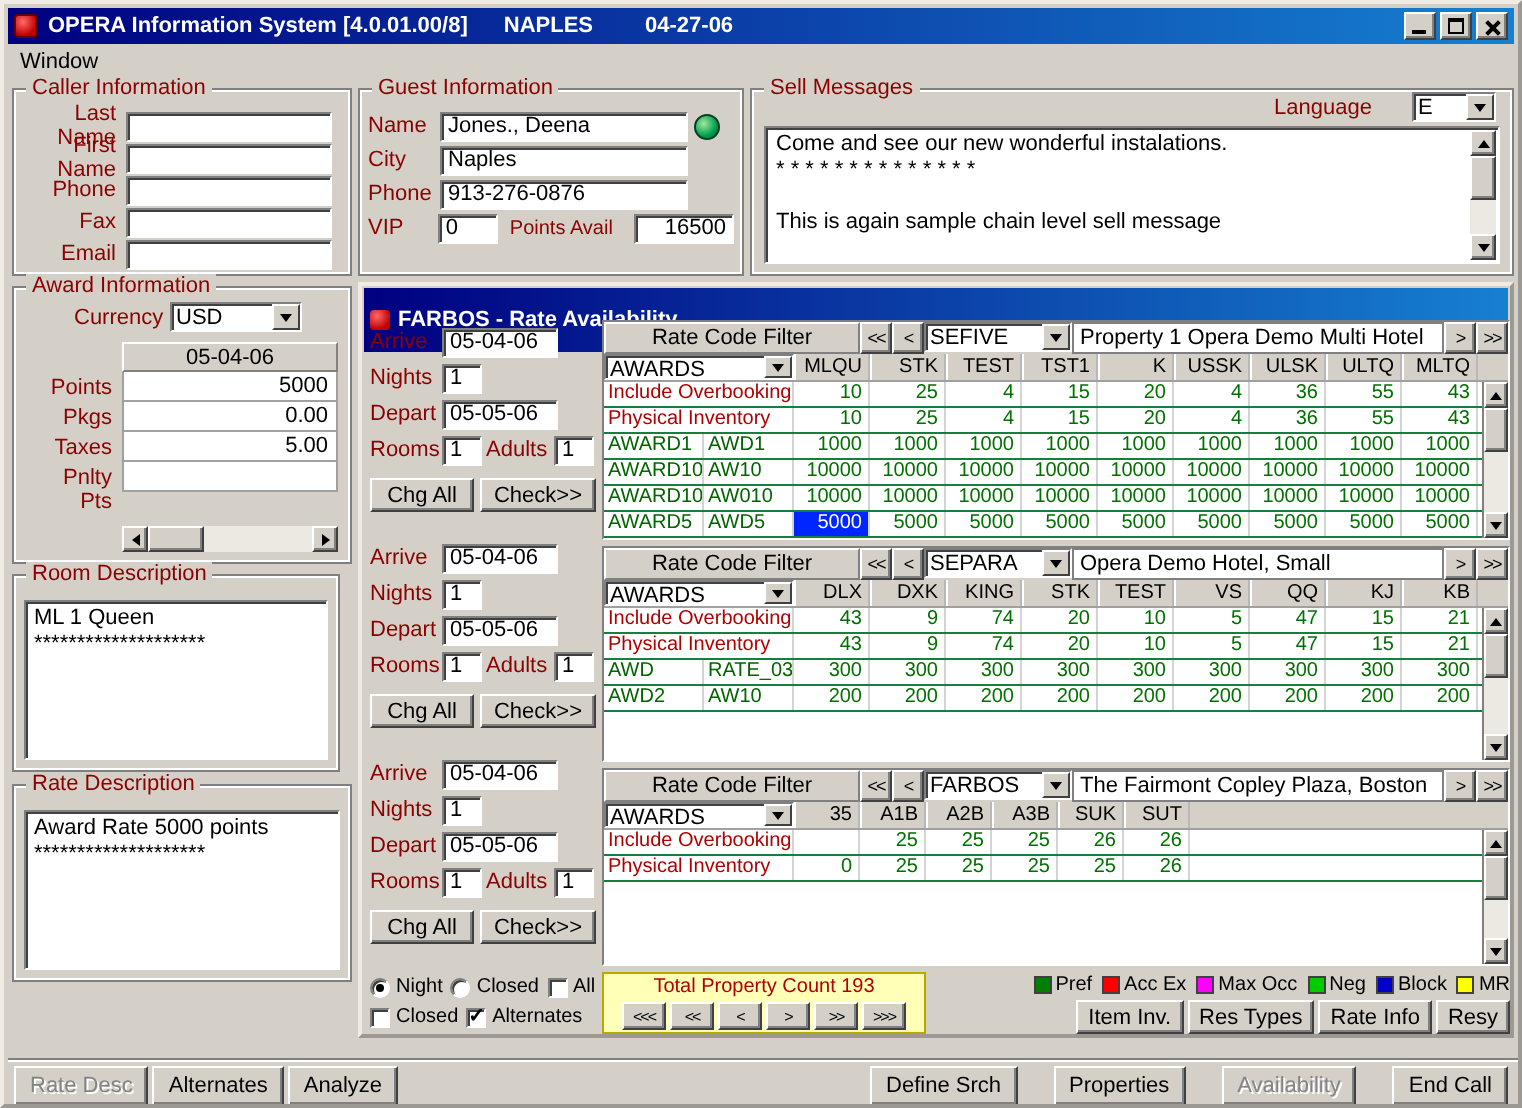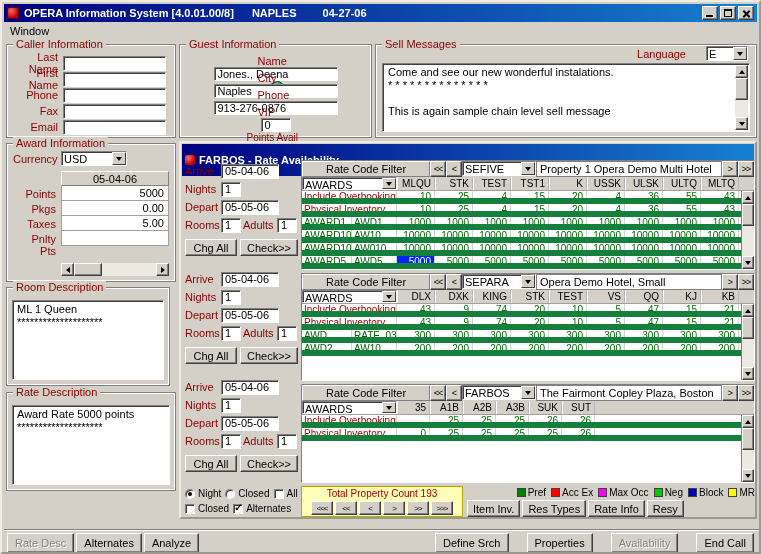--- a/index.html
+++ b/index.html
@@ -58,21 +58,21 @@
 .btn.disabled { color:#848484; text-shadow:1px 1px 0 #fff; }
 
 
 #caller-fields { position:absolute; left:4px; top:10px; right:4px; }
 .frow { display:flex; align-items:center; height:16px; }
 .flabel { width:52px; text-align:right; padding-right:5px; color:#8b0000; }
 .cfield { width:103px; }
 
 
 #guest-rows { position:absolute; left:4px; top:9px; right:4px; }
-.grow { display:flex; align-items:center; height:16px; margin:1px 0;flex-direction:column; }
+.grow { display:flex; align-items:center; height:16px; margin:1px 0; }
 .glabel { width:36px; color:#8b0000; }
 .w124 { width:124px; } .w30 { width:30px; } .w50 { width:50px; }
 .palabel { width:64px; margin-left:6px; color:#8b0000; font-size:10px; }
 .globe { width:13px; height:13px; border-radius:50%; margin-left:3px; flex:0 0 auto;
   background:radial-gradient(circle at 35% 35%,#a0e8a0,#00a050 60%,#006030); border:1px solid #004020; }
 
 
 .langrow { position:absolute; top:1px; right:8px; display:flex; align-items:center; gap:20px; }
 .w-lang { width:42px; } .w-cur { width:66px; }
 .sell-text { position:absolute; left:6px; top:18px; right:6px; bottom:5px; background:#fff;
@@ -82,21 +82,21 @@
 .vscroll { position:absolute; top:1px; right:1px; bottom:1px; width:13px; background:#ece9e2;
   display:flex; flex-direction:column; }
 .sbtn { height:13px; background:#d4d0c8; border:1px solid; border-color:#fff #404040 #404040 #fff;
   box-shadow:inset -1px -1px 0 #808080; display:flex; align-items:center; justify-content:center; flex:0 0 auto; }
 .sthumb { height:22px; background:#d4d0c8; border:1px solid; border-color:#fff #404040 #404040 #fff;
   box-shadow:inset -1px -1px 0 #808080; flex:0 0 auto; }
 .sfill { flex:1; }
 
 
 .currow { position:absolute; left:6px; top:7px; display:flex; align-items:center; gap:4px; }
-.curlabel { width:44px; color:#8b0000; }
+.curlabel { width:44px; color:#8b0000;margin-left:24px; }
 .award-table { position:absolute; left:6px; top:27px; right:6px; }
 .arow { display:flex; height:15px; }
 .albl { width:48px; text-align:right; padding:2px 5px 0 0; color:#8b0000; }
 .ahead { flex:1; background:#d4d0c8; border:1px solid; border-color:#fff #808080 #808080 #fff; text-align:center; padding-top:1px; }
 .acell { flex:1; background:#fff; border:1px solid #a0a0a0; border-top:none; text-align:right; padding:1px 4px 0 0; }
 .award-hscroll { position:absolute; left:54px; right:6px; bottom:5px; height:13px; background:#ece9e2; display:flex; }
 .hbtn { width:13px; height:13px; background:#d4d0c8; border:1px solid; border-color:#fff #404040 #404040 #fff;
   box-shadow:inset -1px -1px 0 #808080; display:flex; align-items:center; justify-content:center; flex:0 0 auto; }
 .hthumb { width:28px; background:#d4d0c8; border:1px solid; border-color:#fff #404040 #404040 #fff;
   box-shadow:inset -1px -1px 0 #808080; flex:0 0 auto; }
@@ -135,21 +135,21 @@
   border:1px solid; border-color:#fff #808080 #808080 #fff; flex:0 0 auto; }
 .gbtn { width:16px; padding:0; font-size:9px; letter-spacing:-1px; flex:0 0 auto; }
 .propcombo { width:74px; flex:0 0 auto; }
 .g-propname { flex:1; background:#fff; border:1px solid #808080; padding:0 3px; display:flex;
   align-items:center; white-space:nowrap; overflow:hidden; }
 .g-chrow { display:flex; height:14px; background:#d4d0c8; border-bottom:1px solid #a0a0a0; }
 .ratecombo { width:95px; height:13px; flex:0 0 auto; }
 .g-col { width:38px; flex:0 0 auto; text-align:right; padding:1px 3px 0 0; font-size:10px;
   border-right:1px solid #b8b8b8; box-shadow:inset 1px 0 0 #fff; overflow:hidden; }
 .g-col.narrow { width:33px; }
-.g-row { display:flex; height:13px; border-bottom:6px solid #15803d; background:#fff; }
+.g-row { display:flex; height:13px; border-bottom:1px solid #15803d; background:#fff; }
 .g-lbl { width:50px; flex:0 0 auto; font-size:10px; padding:0 2px; color:#006400;
   border-right:1px solid #d4d4d4; overflow:hidden; white-space:nowrap; }
 .g-lbl.info { width:95px; color:#b00000; }
 .g-code { width:45px; flex:0 0 auto; font-size:10px; padding:0 2px; color:#006400;
   border-right:1px solid #d4d4d4; overflow:hidden; white-space:nowrap; }
 .g-cell { width:38px; flex:0 0 auto; font-size:10px; text-align:right; padding:0 3px 0 0;
   color:#007000; border-right:1px solid #d4d4d4; overflow:hidden; }
 .g-cell.narrow { width:33px; }
 .g-cell.sel { background:#0026ff; color:#fff; }
 .g-vscroll { position:absolute; top:30px; right:0; bottom:0; width:13px; background:#ece9e2;
@@ -167,21 +167,21 @@
 .checkbox.on::after { content:"\2713"; position:absolute; left:0px; top:-3px; font-size:10px; font-weight:bold; color:#000; }
 .optlabel { margin-right:4px; white-space:nowrap; }
 .yellowpanel { width:162px; background:#ffffb8; border:1px solid #b8a800; padding:1px 2px 0; flex:0 0 auto; }
 .tpc { color:#b00000; text-align:center; font-size:10px; height:13px; white-space:nowrap; }
 .navs { display:flex; justify-content:center; gap:2px; }
 .navbtn { width:22px; height:14px; font-size:8px; letter-spacing:-1px; padding:0; }
 .legendwrap { flex:1; display:flex; flex-direction:column; justify-content:space-between; padding-left:4px; }
 .legend { display:flex; justify-content:flex-end; align-items:center; gap:5px; height:12px; font-size:10px; white-space:nowrap; }
 .legend-item { display:flex; align-items:center; gap:2px; }
 .lsw { width:9px; height:9px; border:1px solid #404040; flex:0 0 auto; }
-.actions { display:flex; gap:2px; }
+.actions { display:flex; justify-content:flex-end; gap:2px; }
 .abtn { height:17px; font-size:11px; padding:0 5px; }
 
 
 .divider { position:absolute; left:2px; top:527px; width:757px; border-top:1px solid #808080; border-bottom:1px solid #fff; }
 .bbar-left { position:absolute; left:5px; top:531px; display:flex; gap:2px; }
 .bbar-right { position:absolute; right:5px; top:531px; display:flex; gap:18px; }
 .bigbtn { height:20px; padding:0 7px; min-width:48px; }
 </style>
 </head>
 <body>

